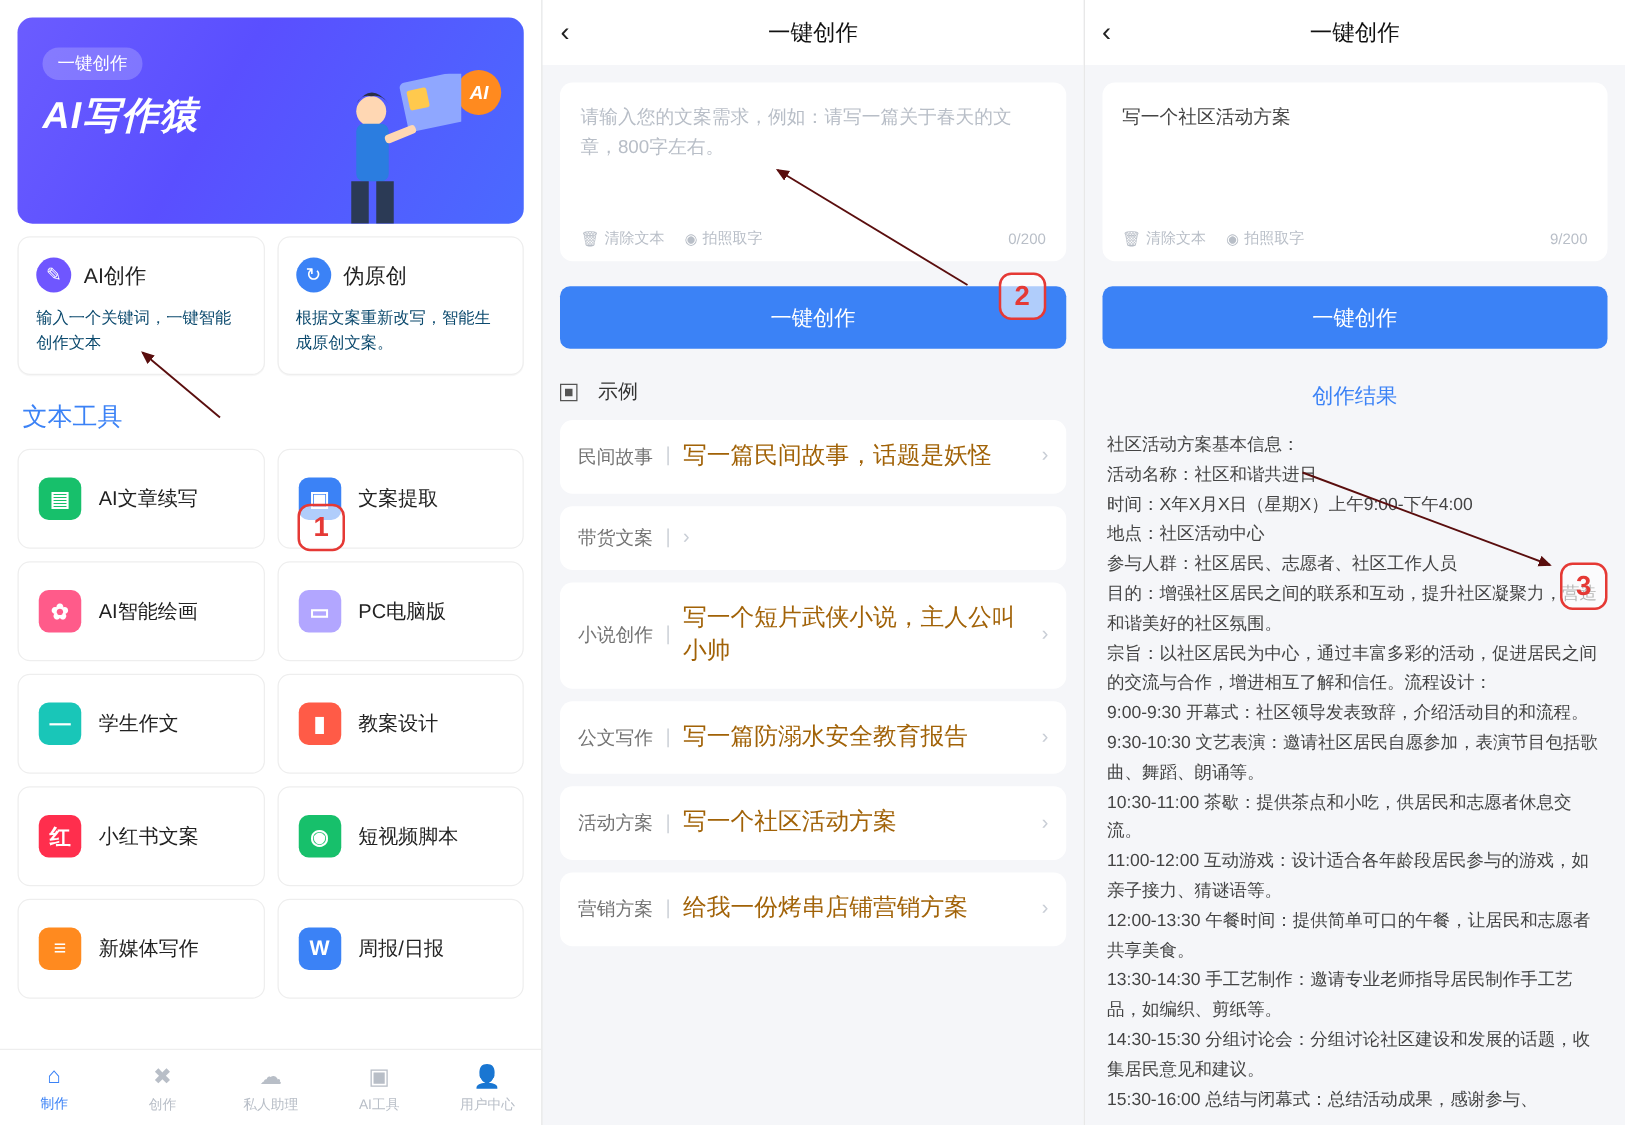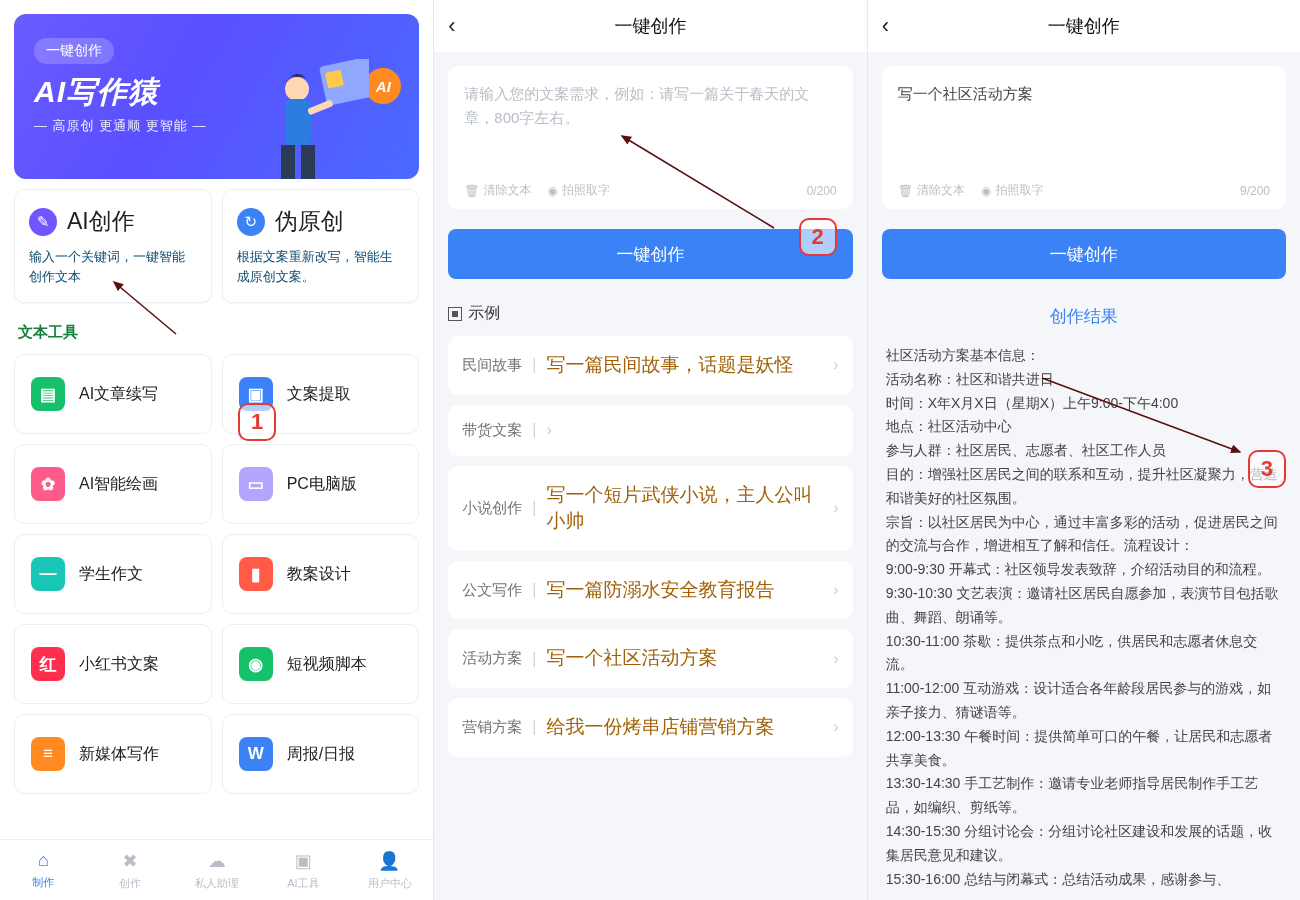--- a/index.html
+++ b/index.html
@@ -8,67 +8,66 @@
 .pane1{background:#fff}
 .pane+.pane{border-left:1px solid #e8e8e8}
 .topbar{height:52px;display:flex;align-items:center;justify-content:center;position:relative;background:#fff}
 .topbar .back{position:absolute;left:14px;font-size:22px;color:#222;cursor:pointer}
 .topbar .title{font-size:18px;color:#111;font-weight:500}
 .hero{margin:14px 14px 10px;height:165px;border-radius:12px;background:linear-gradient(120deg,#6b5cff 0%,#5a4fff 40%,#4a6aff 100%);position:relative;overflow:hidden;color:#fff;padding:24px 20px}
 .hero .pill{display:inline-block;background:rgba(255,255,255,.2);font-size:14px;padding:4px 12px;border-radius:14px;margin-bottom:8px}
 .hero h1{font-size:30px;font-weight:800;font-style:italic;letter-spacing:1px;margin-bottom:4px}
 .hero .sub{font-size:13px;opacity:.9;letter-spacing:1px}
 .hero .person{position:absolute;right:50px;bottom:0;width:110px;height:120px}
-.hero .badge{position:absolute;right:18px;top:54px;width:36px;height:36px;background:#ff8a1f;border-radius:50%;color:#fff;font-style:italic;font-weight:700;font-size:15px;display:flex;align-items:center;justify-content:center}
+.hero .badge{position:absolute;right:18px;top:42px;width:36px;height:36px;background:#ff8a1f;border-radius:50%;color:#fff;font-style:italic;font-weight:700;font-size:15px;display:flex;align-items:center;justify-content:center}
 .pair{display:flex;gap:10px;padding:0 14px}
 .card{flex:1;background:#fff;border-radius:10px;padding:16px 14px;box-shadow:0 1px 0 rgba(0,0,0,.03);border:1px solid #eee}
 .card .head{display:flex;align-items:center;gap:10px;margin-bottom:10px}
 .cicon{width:28px;height:28px;border-radius:50%;display:flex;align-items:center;justify-content:center;color:#fff;font-size:15px}
 .ic-purple{background:#6f56ff}
 .ic-blue{background:#3b82f6}
-.card .name{font-size:23px;color:#222;font-weight:500}
+.card .name{font-size:17px;color:#222;font-weight:500}
 .card .desc{font-size:13px;color:#0c4a6e;line-height:1.5}
-.sect-title{font-size:15px;color:#15803d;padding:20px 18px 12px;font-weight:700}
+.sect-title{font-size:20px;color:#3b82f6;padding:20px 18px 12px;font-weight:400}
 .grid{display:grid;grid-template-columns:1fr 1fr;gap:10px;padding:0 14px}
 .tool{background:#fff;border-radius:10px;padding:22px 16px;display:flex;align-items:center;gap:14px;border:1px solid #eee;cursor:pointer}
 .tool .ticon{width:34px;height:34px;border-radius:8px;display:flex;align-items:center;justify-content:center;color:#fff;font-size:17px;font-weight:700}
 .tool .label{font-size:16px;color:#222}
 .tabbar{position:absolute;bottom:0;left:0;right:0;height:60px;background:#fff;display:flex;box-shadow:0 -1px 0 #eee}
 .tab{flex:1;display:flex;flex-direction:column;align-items:center;justify-content:center;gap:4px;color:#b8bec7;font-size:11px;cursor:pointer}
 .tab.active{color:#3b82f6}
 .tab .ticn{font-size:18px}
 .inputcard{margin:14px 14px 0;background:#fff;border-radius:10px;padding:16px 16px 10px;display:flex;flex-direction:column}
 .inputcard textarea{border:none;outline:none;resize:none;height:92px;font-size:15px;color:#444;line-height:1.6;font-family:inherit}
 .inputcard textarea::placeholder{color:#b8bec7}
 .ic-row{display:flex;align-items:center;gap:16px;padding-top:8px;font-size:12px;color:#b8bec7}
 .ic-row .act{display:flex;align-items:center;gap:4px;cursor:pointer}
 .ic-row .spacer{flex:1}
 .primary-btn{margin:20px 14px 0;height:50px;background:#3b82f6;color:#fff;border-radius:8px;display:flex;align-items:center;justify-content:center;font-size:17px;cursor:pointer}
 .examples{margin:24px 14px 0}
-.ex-title{font-size:16px;color:#333;display:flex;align-items:center;gap:6px;margin-bottom:12px;font-weight:500}
+.ex-title{font-size:16px;color:#333;display:flex;align-items:center;gap:16px;margin-bottom:12px;font-weight:500}
 .ex-item{background:#fff;border-radius:10px;padding:16px 14px;display:flex;align-items:center;gap:10px;margin-bottom:10px;cursor:pointer}
 .ex-tag{color:#737373;font-size:15px;white-space:nowrap}
 .ex-bar{color:#d0d4da}
 .ex-text{flex:1;font-size:19px;color:#a16207;line-height:1.4}
 .ex-chev{color:#c9ced6;font-size:16px}
 .callout{position:absolute;width:38px;height:38px;border:2px solid #e53935;border-radius:10px;color:#e53935;display:flex;align-items:center;justify-content:center;font-size:22px;font-weight:700;background:rgba(255,255,255,.6);pointer-events:none}
 .arrow{position:absolute;pointer-events:none;color:#5a0e0e}
 .result-head{color:#3b82f6;font-size:17px;text-align:center;margin:26px 10px 16px;font-weight:500}
 .result-body{padding:0 18px;font-size:14px;color:#444;line-height:1.7;overflow:hidden}
 .sq{width:14px;height:14px;border:1.5px solid #555;display:inline-block;position:relative}
 .sq:before{content:"";position:absolute;left:3px;top:3px;width:6px;height:6px;background:#555}
 </style>
 </head>
 <body>
 
 <div class="pane pane1">
   <div class="hero">
     <span class="pill">一键创作</span>
     <h1>AI写作猿</h1>
-    <div class="sub">— 高原创 更通顺 更智能 —</div>
     <div class="badge">AI</div>
     <svg class="person" viewBox="0 0 110 120">
       <rect x="60" y="8" width="66" height="40" rx="4" fill="#8fa7ff" transform="rotate(-12 60 8)"></rect>
       <rect x="66" y="14" width="16" height="16" rx="2" fill="#ffc94d" transform="rotate(-12 66 14)"></rect>
       <circle cx="38" cy="30" r="12" fill="#ffd7b3"></circle>
       <path d="M26 24 q12 -18 26 0 q-6 -8 -14 -6 q-8 -2 -12 6" fill="#2b2f45"></path>
       <rect x="26" y="40" width="26" height="46" rx="6" fill="#2b7de0"></rect>
       <rect x="22" y="86" width="14" height="34" fill="#2b3a55"></rect>
       <rect x="42" y="86" width="14" height="34" fill="#2b3a55"></rect>
       <rect x="48" y="50" width="26" height="7" rx="3" fill="#ffd7b3" transform="rotate(-22 48 50)"></rect>

